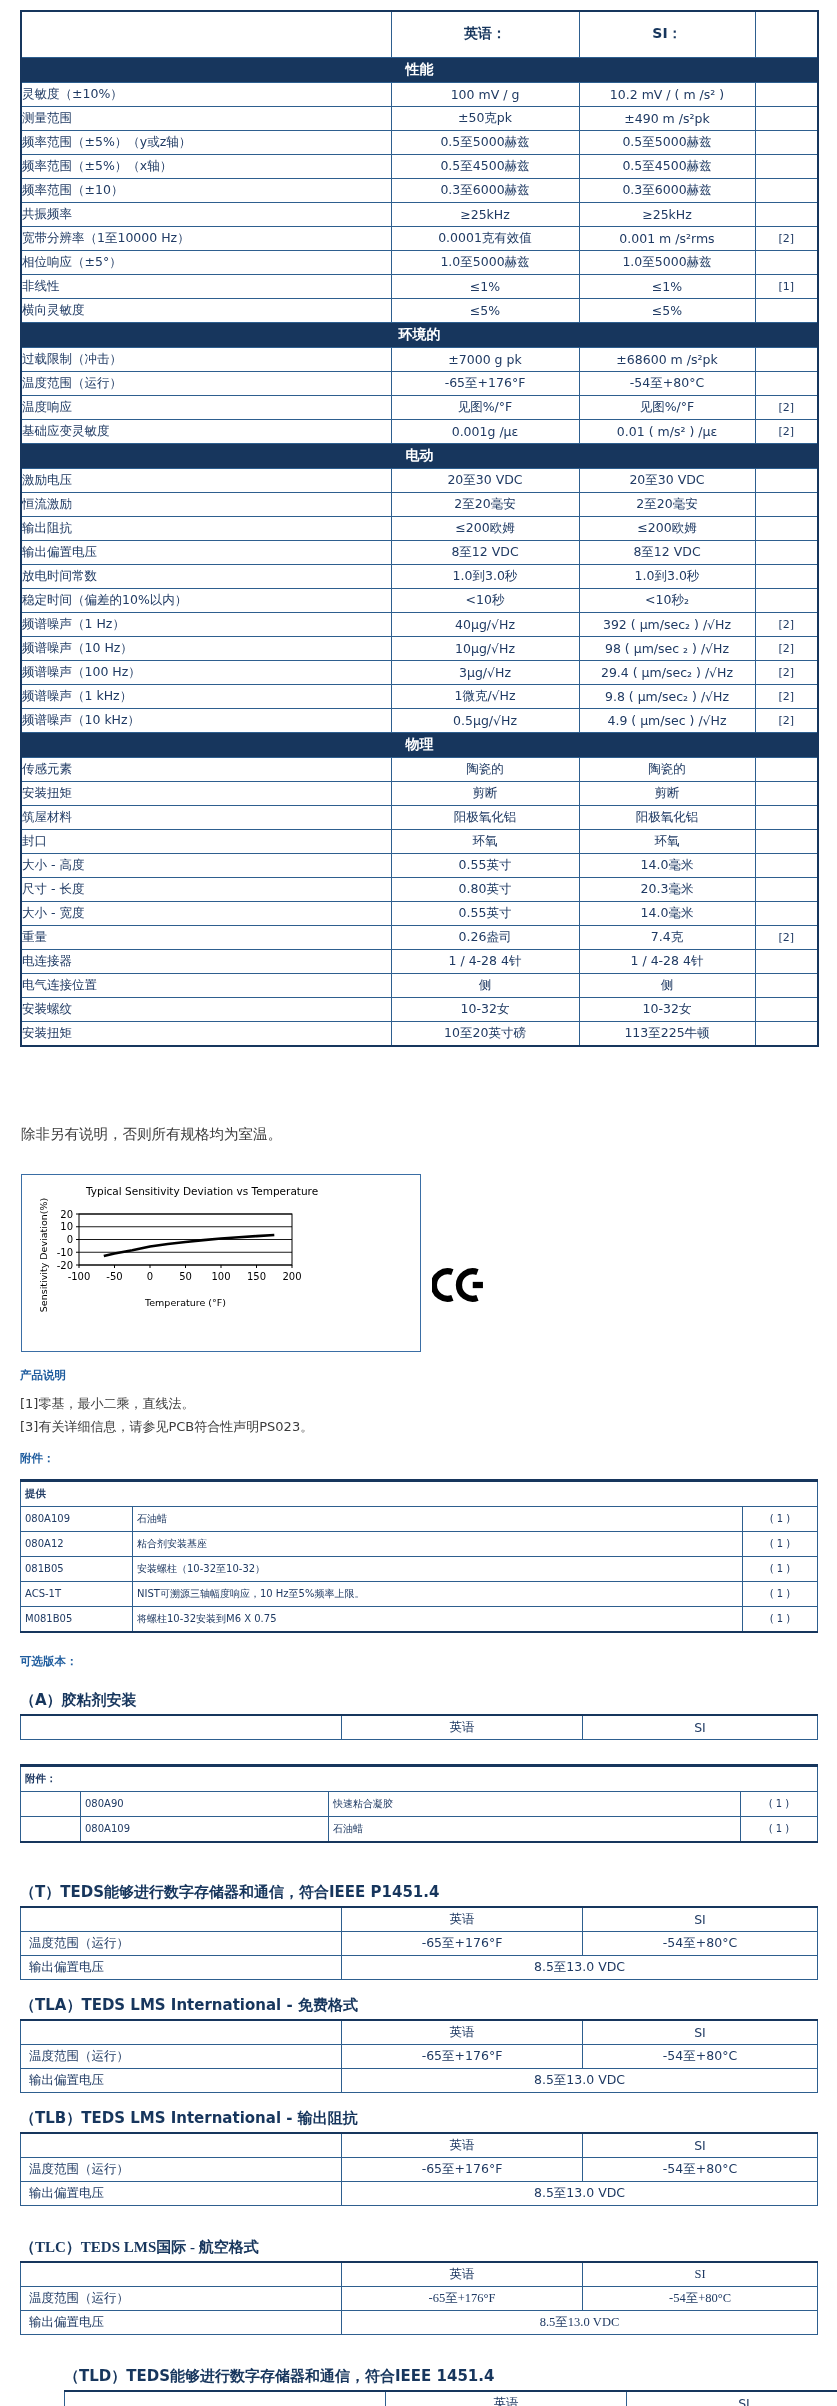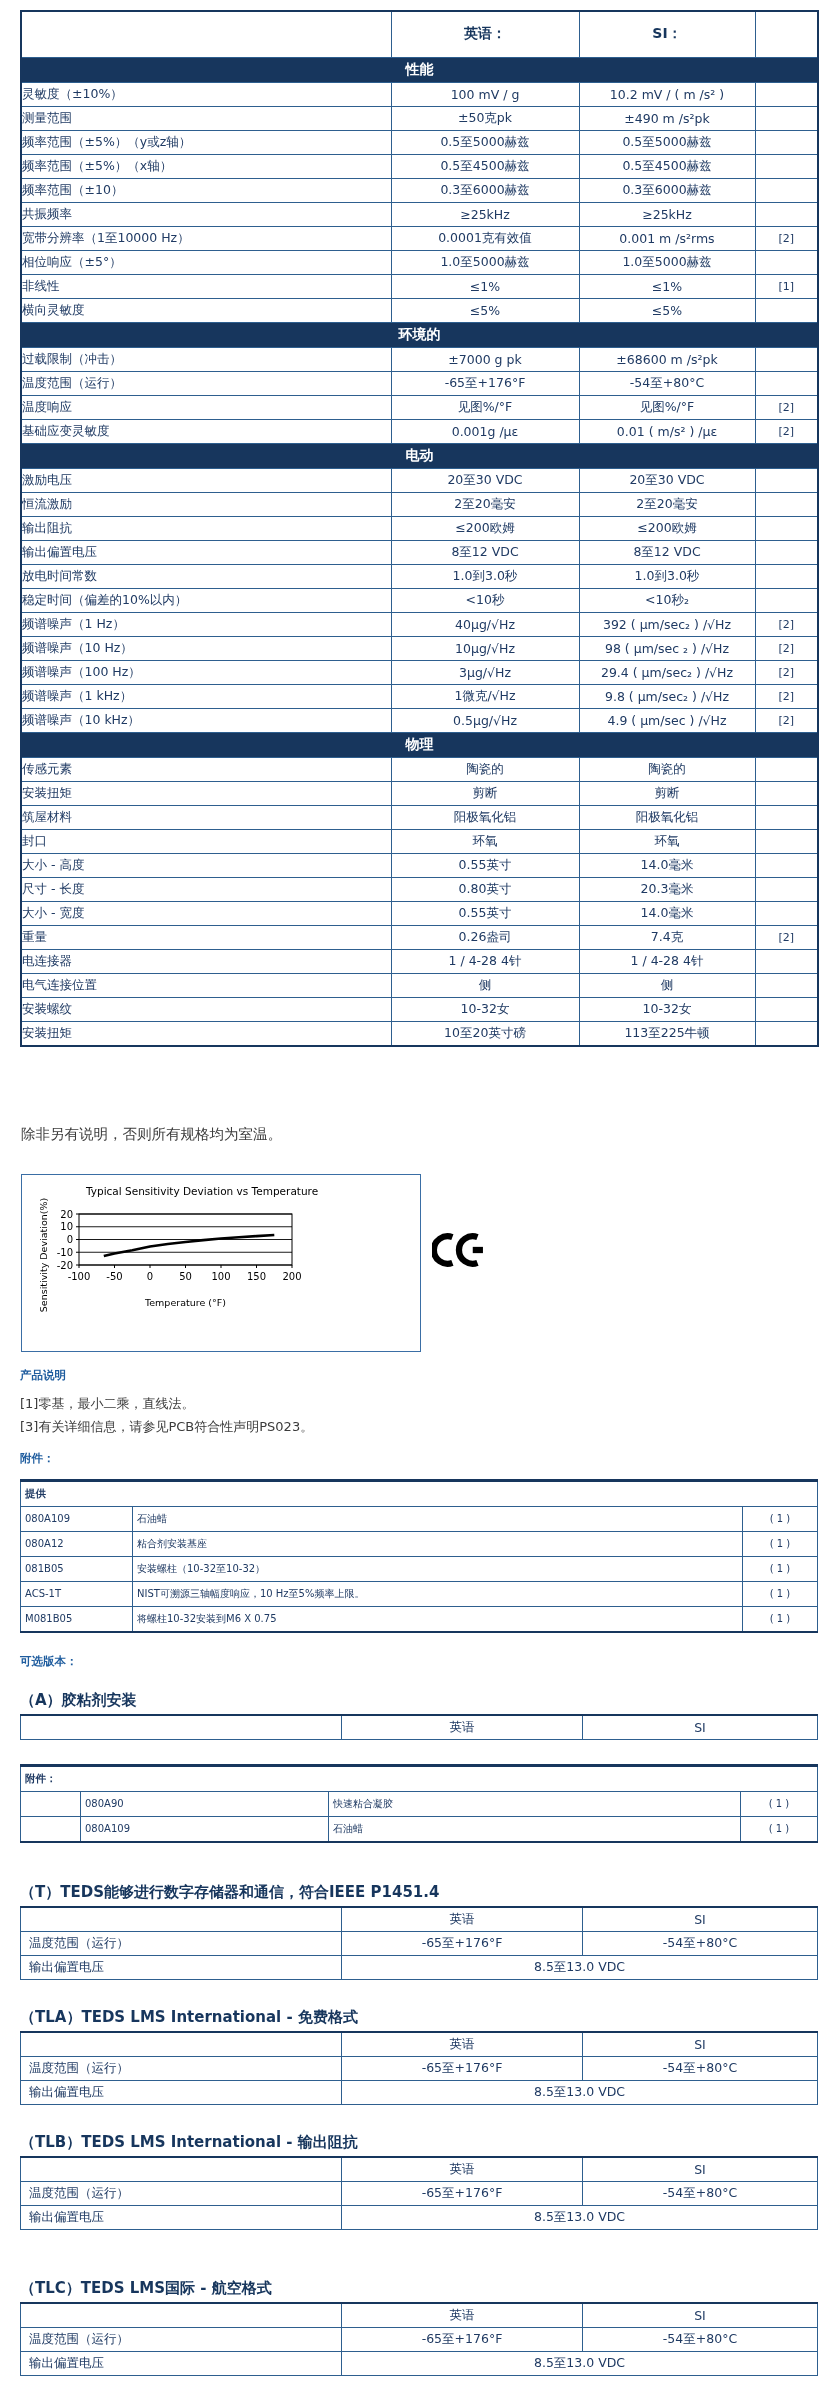--- a/index.html
+++ b/index.html
@@ -22,45 +22,45 @@
   .main-table td{font-size:12.5px;color:var(--text);padding:3px 6px;height:24px;}
   .main-table td.lblcell{text-align:left;padding-left:0;}
   .main-table td.valcell{text-align:center;}
   .main-table td.notecell{text-align:center;font-size:11px;}
   .main-table td.section-cell{background:var(--navy);color:#ffffff;font-weight:bold;font-size:14px;padding:3px 8px;height:24px;text-align:center;}
 
   
   .room-note{margin:78px 0 0 1px;font-size:14.5px;color:var(--body);}
 
   
-  .chart-row{display:flex;align-items:flex-start;margin-top:30px;}
+  .chart-row{display:flex;align-items:center;margin-top:30px;}
   .chart-box{width:400px;height:178px;border:1px solid #3a6ea5;background:#fff;margin-left:1px;}
   .ce-box{margin-left:11px;margin-top:48px;}
 
   
   .blue-heading{font-size:11.5px;font-weight:bold;color:var(--bluehead);}
   #pn-title{margin-top:16px;}
   #acc-title{margin-top:13px;}
   #ov-title{margin-top:21px;}
 
   
   #notes{margin-top:9px;}
   .note-line{font-size:13px;color:var(--body);line-height:23px;}
 
   
   .acc-table{width:797px;margin-top:13px;border-left:1px solid var(--line);border-right:1px solid var(--line);border-top:3px solid var(--navy);border-bottom:2px solid var(--navy);table-layout:fixed;}
   .acc-table th,.acc-table td{border:1px solid var(--line);font-size:10px;color:var(--text);padding:5px 4px;text-align:left;white-space:nowrap;overflow:hidden;}
   .acc-table th{font-size:10.5px;font-weight:bold;}
   .acc-table td.qty{text-align:center;}
 
   
-  .version-block{margin-top:28px;}
+  .version-block{margin-top:16px;}
   .version-block.v-A{margin-top:22px;}
   .version-block.v-T{margin-top:40px;}
-  .version-block.v-TLC{margin-top:49px;}
+  .version-block.v-TLC{margin-top:32px;font-family:Liberation Serif, serif;}
   .version-block.v-TLD{margin-top:32px;margin-left:44px;}
   .ver-heading{font-size:15px;font-weight:bold;color:var(--navy);}
   .ver-table{width:797px;margin-top:4px;border:1px solid var(--line);border-top:2px solid var(--navy);table-layout:fixed;}
   .ver-table th,.ver-table td{border:1px solid var(--line);font-size:12.5px;color:var(--text);padding:3px 8px;height:24px;white-space:nowrap;overflow:hidden;}
   .ver-table thead th{text-align:center;font-weight:normal;height:23px;}
   .ver-table td.vlbl{text-align:left;}
   .ver-table td.vval{text-align:center;}
   .a-acc{margin-top:24px;}
 </style>
 </head>

